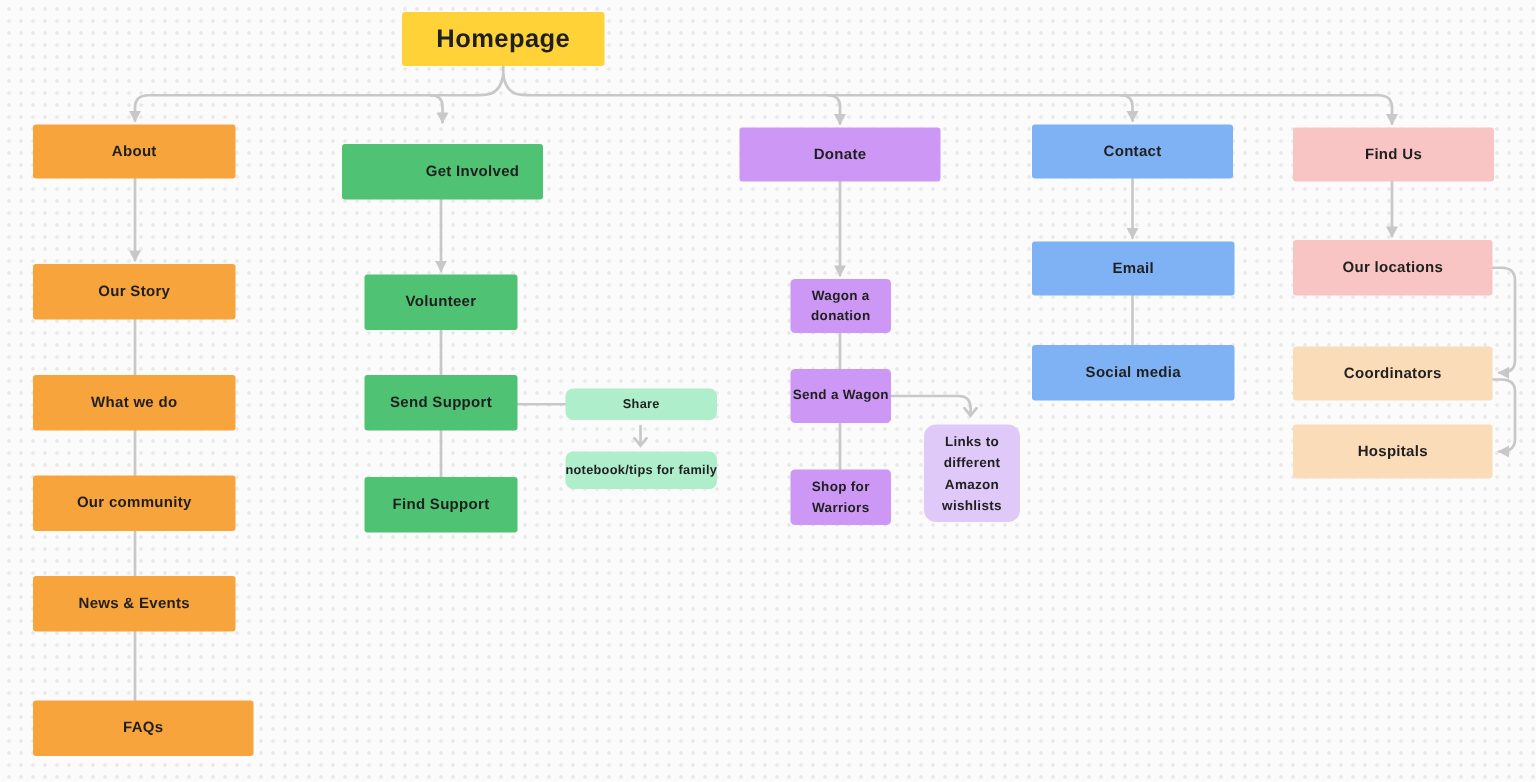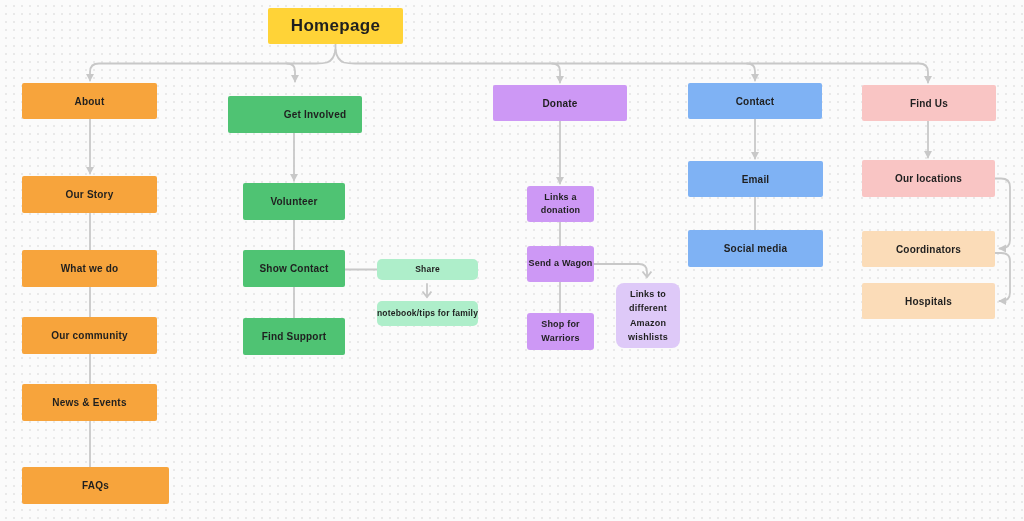--- a/index.html
+++ b/index.html
@@ -117,37 +117,37 @@
     <span>FAQs</span>
   </div>
 
   <div class="node" style="left: 228px; top: 96px; width: 134px; height: 37px; background-color: rgb(79, 195, 115); padding-left: 40px;">
     <span>Get Involved</span>
   </div>
   <div class="node" style="left: 243px; top: 183px; width: 102px; height: 37px; background-color: rgb(79, 195, 115);">
     <span>Volunteer</span>
   </div>
   <div class="node" style="left: 243px; top: 250px; width: 102px; height: 37px; background-color: rgb(79, 195, 115);">
-    <span>Show Contact</span>
+    <span>Send Support</span>
   </div>
   <div class="node" style="left: 243px; top: 318px; width: 102px; height: 37px; background-color: rgb(79, 195, 115);">
     <span>Find Support</span>
   </div>
   <div class="node tag" style="left: 377px; top: 259px; width: 101px; height: 21px; background-color: rgb(174, 238, 202);">
     <span>Share</span>
   </div>
   <div class="node tag" style="left: 377px; top: 301px; width: 101px; height: 25px; background-color: rgb(174, 238, 202);">
     <span>notebook/tips for family</span>
   </div>
 
   <div class="node" style="left: 493px; top: 85px; width: 134px; height: 36px; background-color: rgb(205, 152, 245);">
     <span>Donate</span>
   </div>
   <div class="node sm" style="left: 527px; top: 186px; width: 67px; height: 36px; background-color: rgb(205, 152, 245);">
-    <span>Links a donation</span>
+    <span>Wagon a donation</span>
   </div>
   <div class="node sm" style="left: 527px; top: 246px; width: 67px; height: 36px; white-space: nowrap; background-color: rgb(205, 152, 245);">
     <span>Send a Wagon</span>
   </div>
   <div class="node sm" style="left: 527px; top: 313px; width: 67px; height: 37px; background-color: rgb(205, 152, 245);">
     <span>Shop for Warriors</span>
   </div>
   <div class="node note" style="left: 616px; top: 283px; width: 64px; height: 65px; background-color: rgb(222, 201, 248);">
     <span>Links to different Amazon wishlists</span>
   </div>

